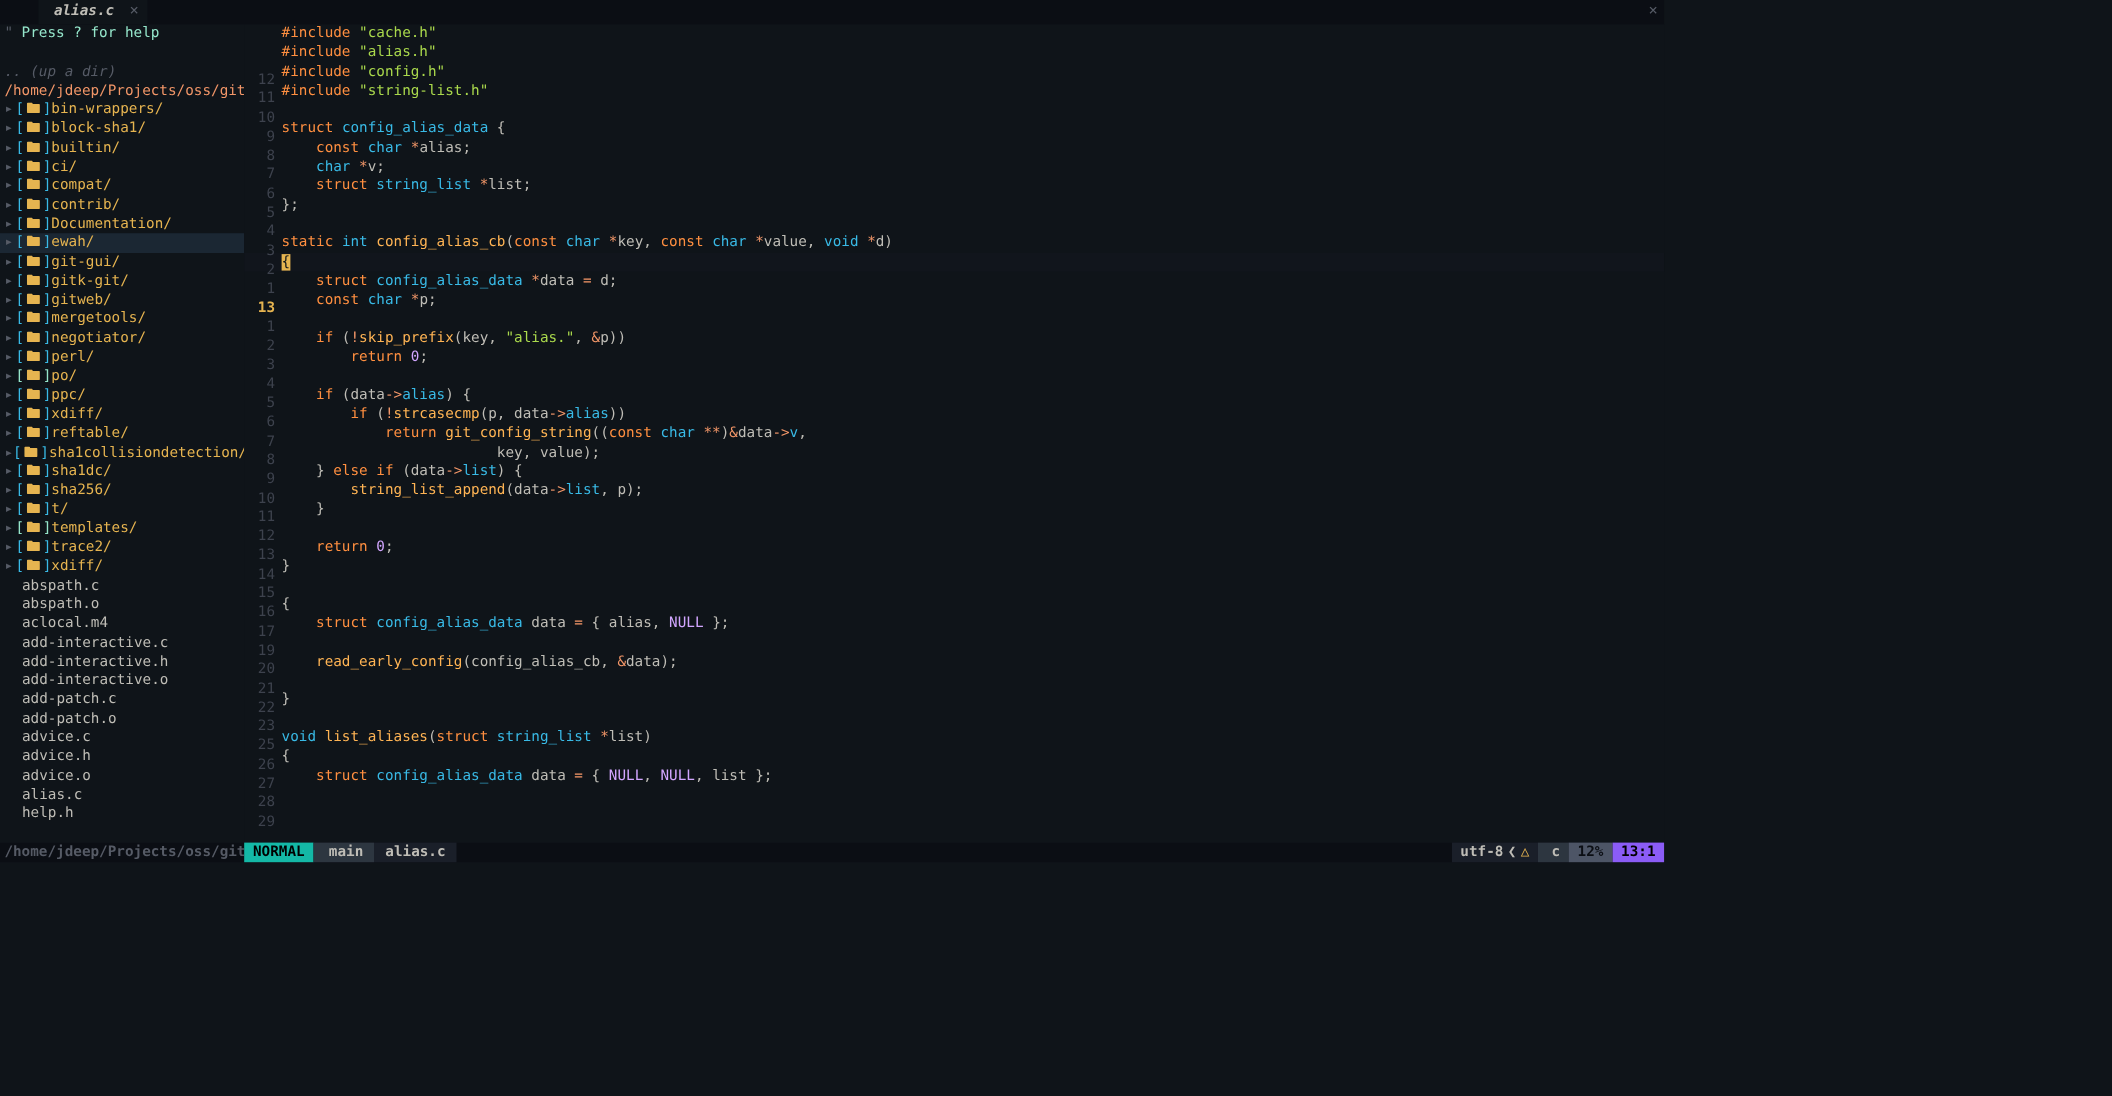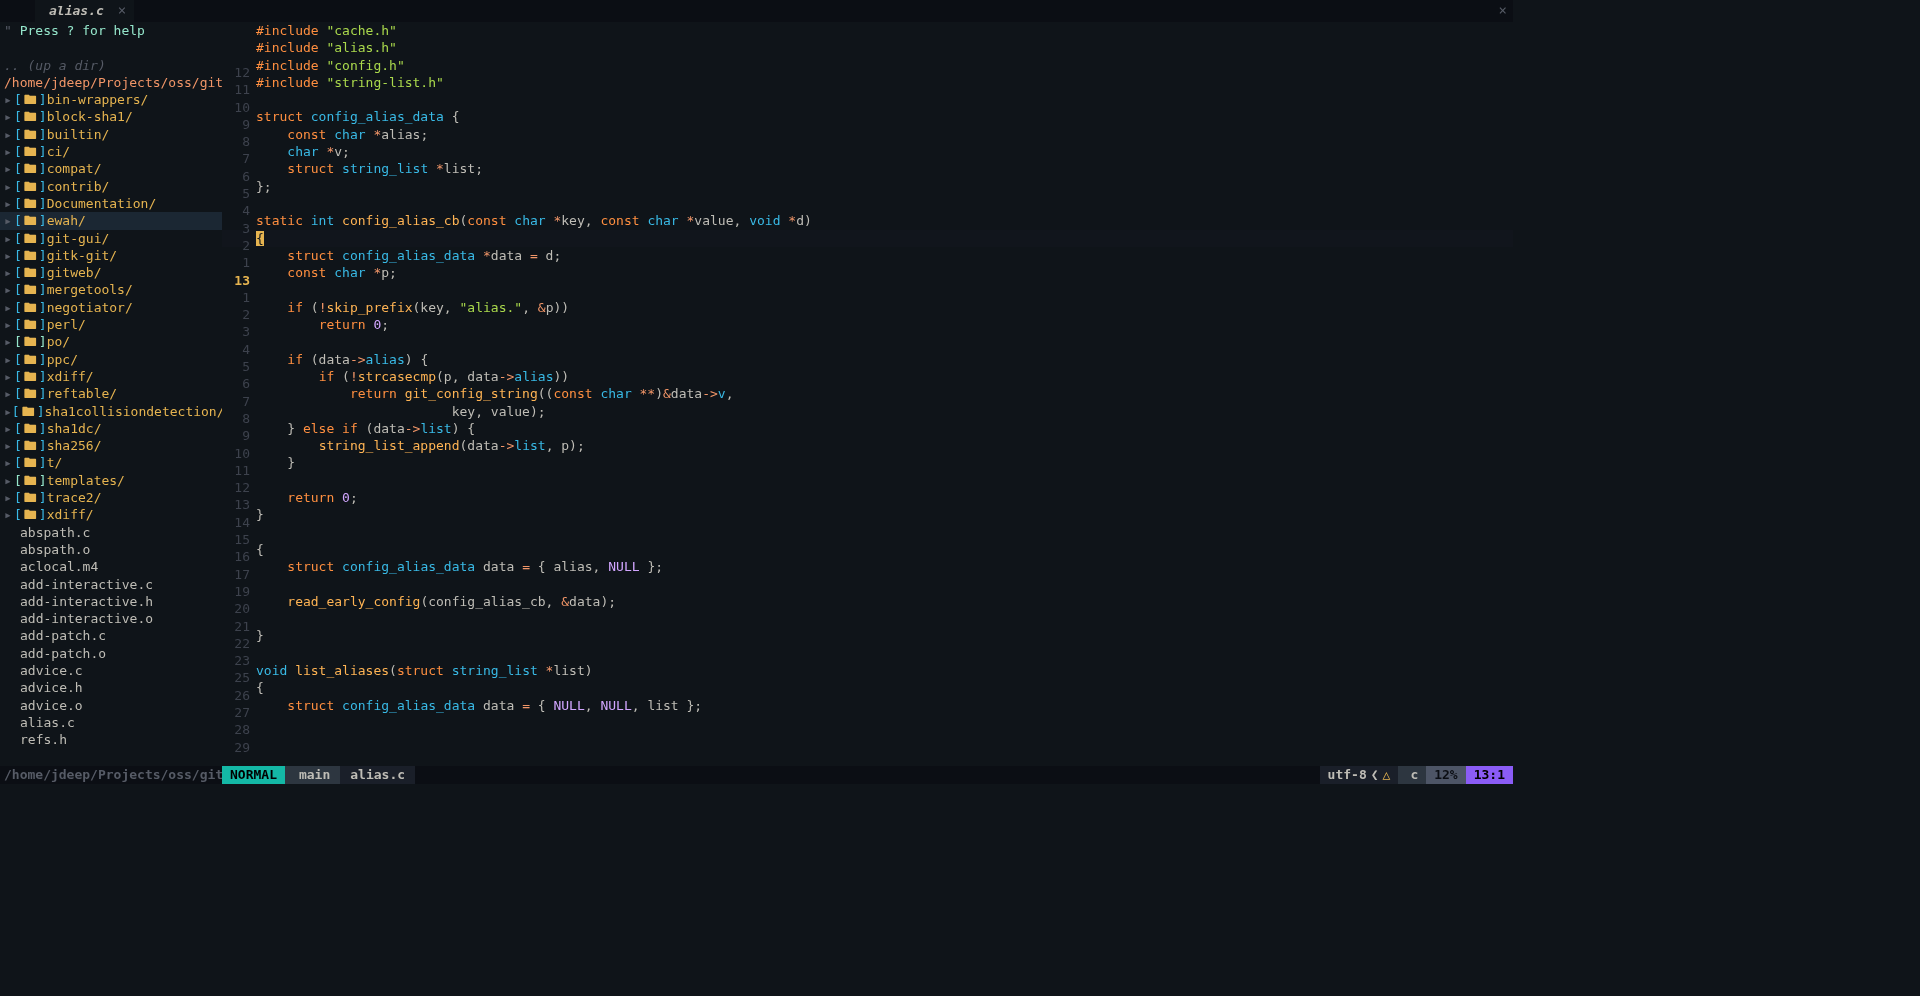--- a/index.html
+++ b/index.html
@@ -356,21 +356,21 @@
         <div class="tree-row">
           <span class="file-icon gear"></span> 
           <span class="filename">advice.o</span>
         </div>
         <div class="tree-row">
           <span class="file-icon"></span> 
           <span class="filename">alias.c</span>
         </div>
         <div class="tree-row">
           <span class="file-icon"></span> 
-          <span class="filename">refs.h</span>
+          <span class="filename">help.h</span>
         </div>
       </div>
   </div>
 
   <div class="code-area">
     <div id="code-lines">
         <div class="code-line"><span class="gutter">12</span><span><span class="pp">#include </span><span class="str">"cache.h"</span></span></div>
         <div class="code-line"><span class="gutter">11</span><span><span class="pp">#include </span><span class="str">"alias.h"</span></span></div>
         <div class="code-line"><span class="gutter">10</span><span><span class="pp">#include </span><span class="str">"config.h"</span></span></div>
         <div class="code-line"><span class="gutter">9</span><span><span class="pp">#include </span><span class="str">"string-list.h"</span></span></div>

